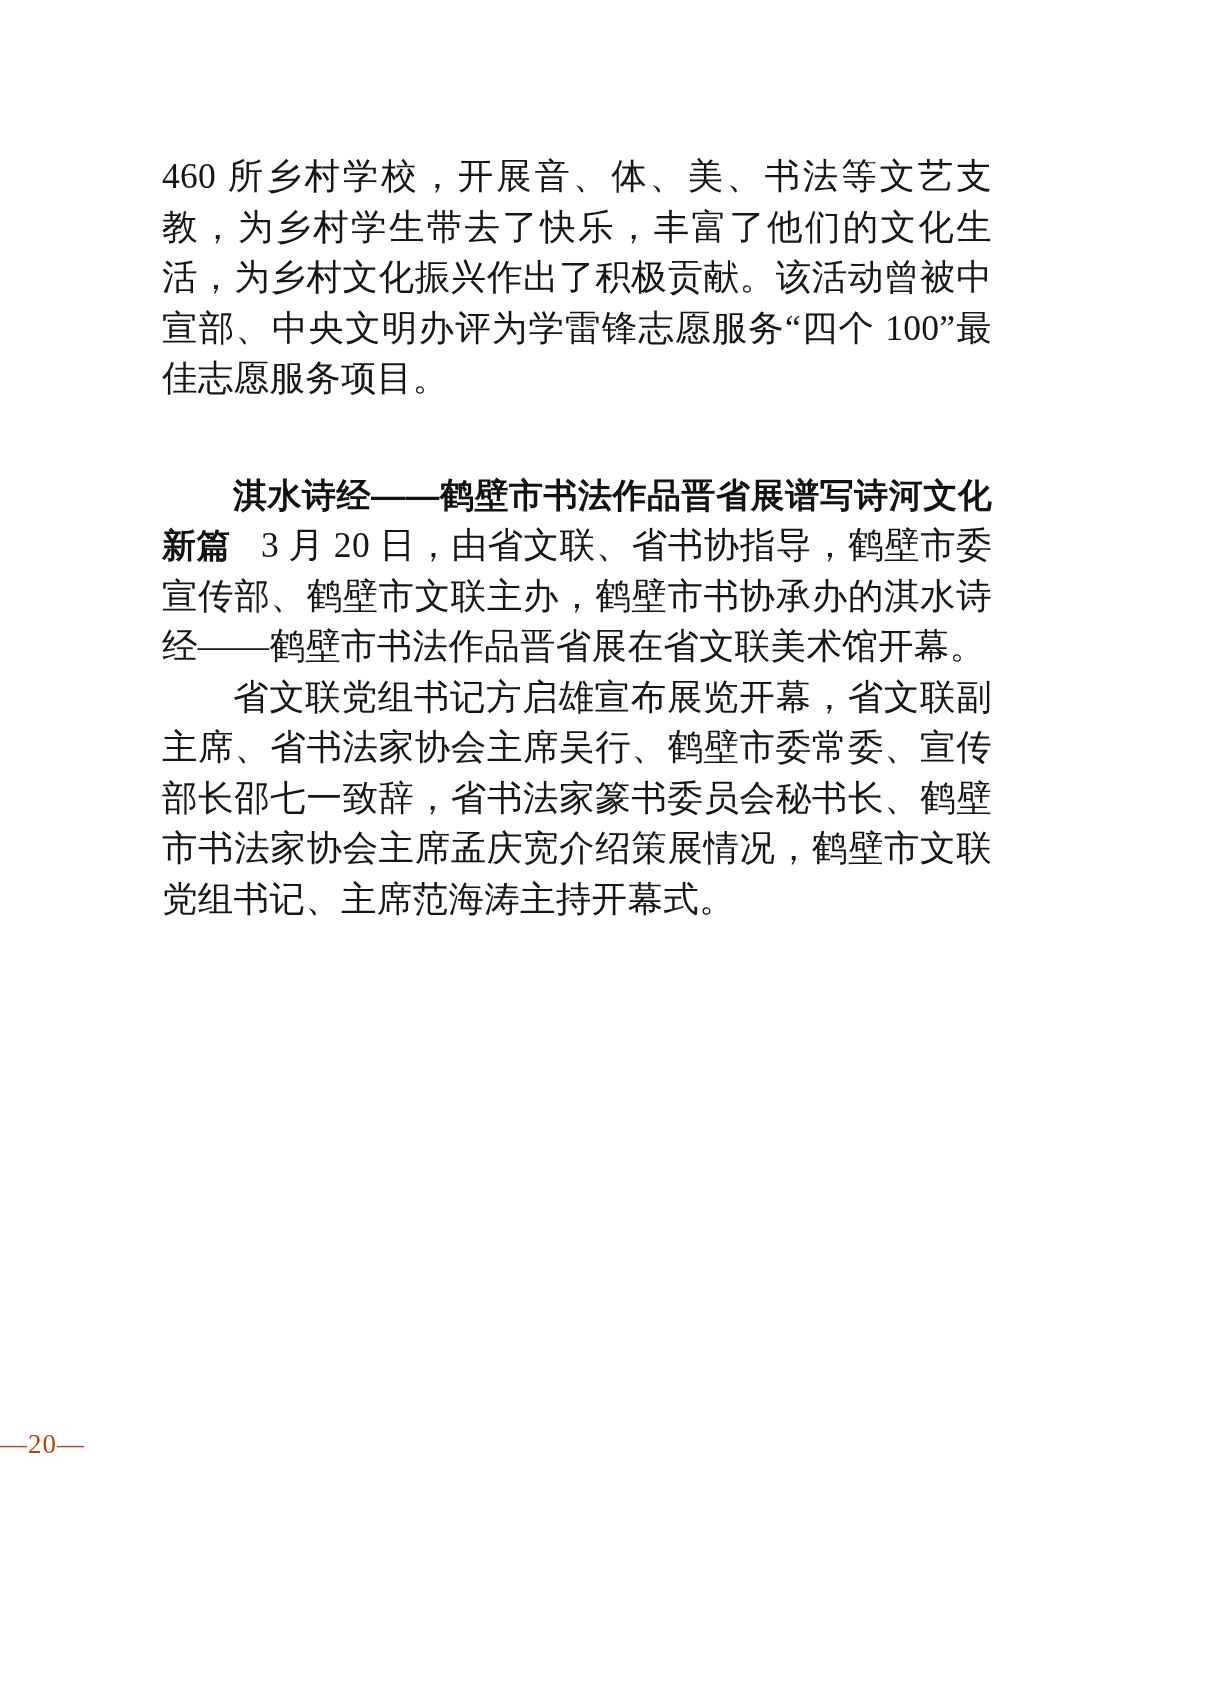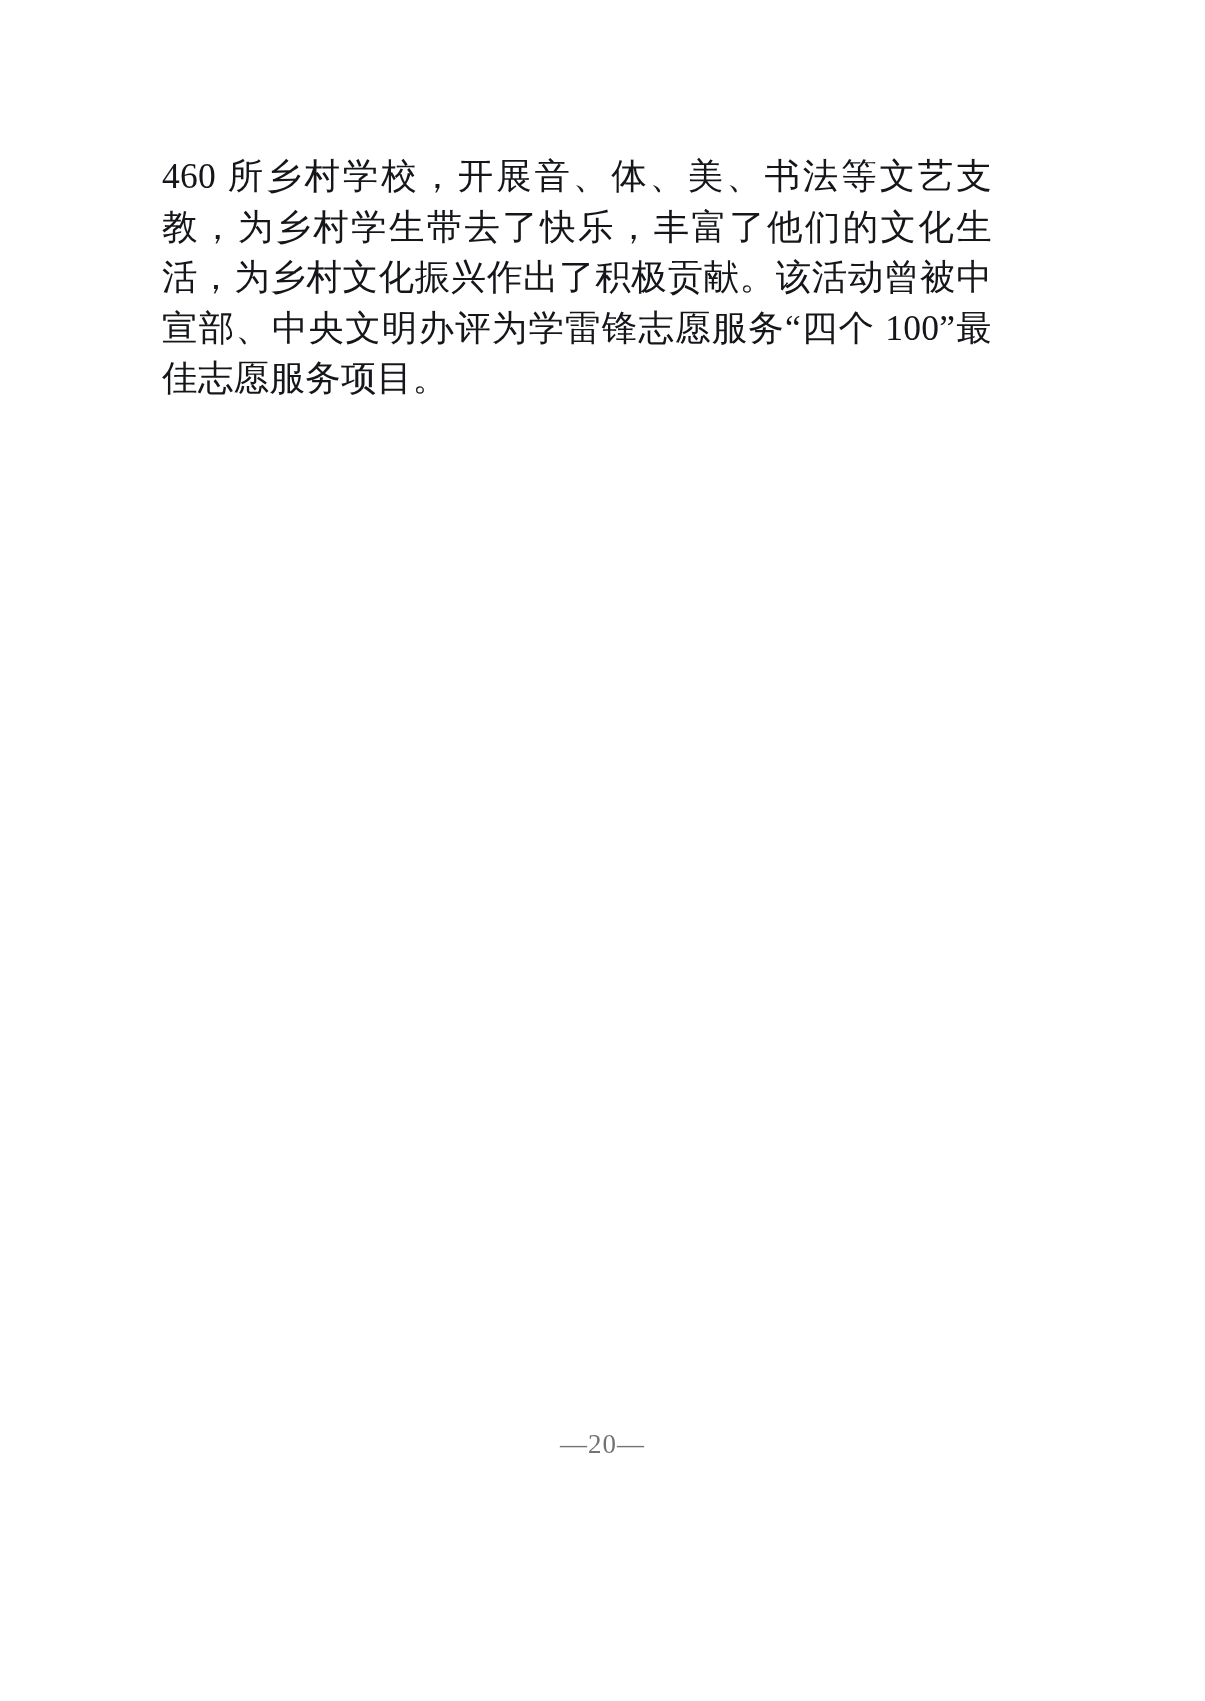--- a/index.html
+++ b/index.html
@@ -67,38 +67,39 @@
   .lead-space {
     display: inline-block;
     width: 30px;
   }
 
   .folio {
     position: absolute;
     left: 0;
     right: 0;
     top: 1428px;
-    text-align: center;
     font-family: "Liberation Serif", "DejaVu Serif", serif;
     font-size: 27px;
-    color: #737373;
+    color: #c2410c;
     letter-spacing: 1px;
   }
 </style>
 </head>
 <body>
 
 <div class="page">
 
   <div class="content">
 
     <p class="para first">460 所乡村学校，开展音、体、美、书法等文艺支教，为乡村学生带去了快乐，丰富了他们的文化生活，为乡村文化振兴作出了积极贡献。该活动曾被中宣部、中央文明办评为学雷锋志愿服务“四个 100”最佳志愿服务项目。</p>
 
     <div class="block-gap"></div>
 
+    <p class="para article"><span class="headline">淇水诗经——鹤壁市书法作品晋省展谱写诗河文化新篇</span><span class="lead-space"></span><span>3 月 20 日，由省文联、省书协指导，鹤壁市委宣传部、鹤壁市文联主办，鹤壁市书协承办的淇水诗经——鹤壁市书法作品晋省展在省文联美术馆开幕。</span></p>
 
+    <p class="para indent">省文联党组书记方启雄宣布展览开幕，省文联副主席、省书法家协会主席吴行、鹤壁市委常委、宣传部长邵七一致辞，省书法家篆书委员会秘书长、鹤壁市书法家协会主席孟庆宽介绍策展情况，鹤壁市文联党组书记、主席范海涛主持开幕式。</p>
 
 
   </div>
 
   <div class="folio">—20—</div>
 
 </div>
 
 </body></html>

